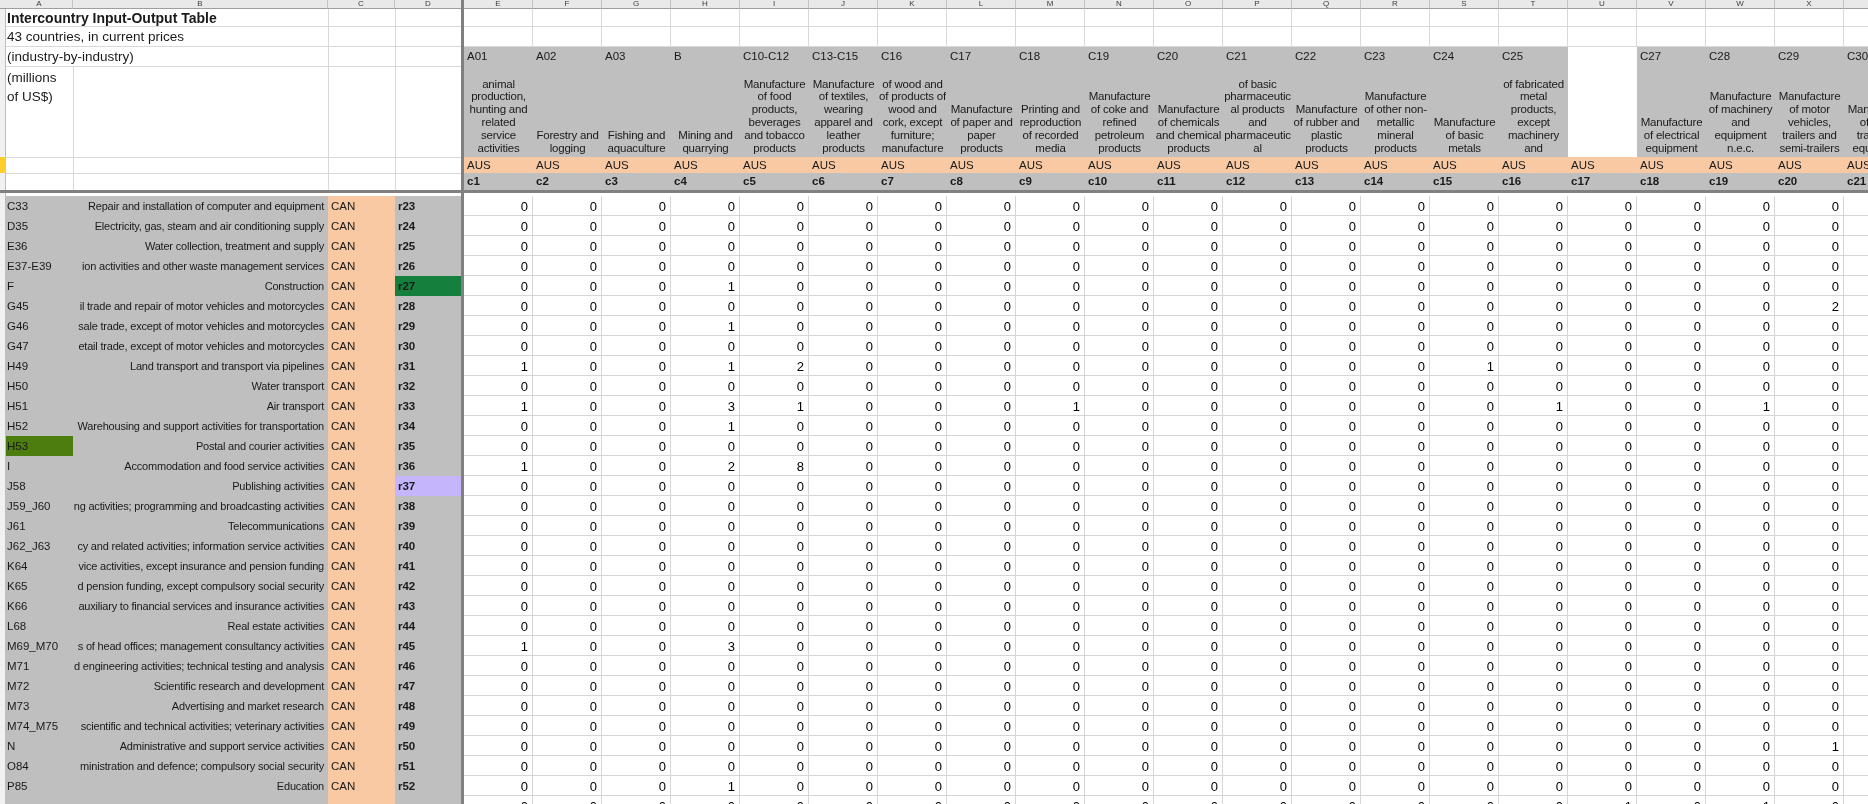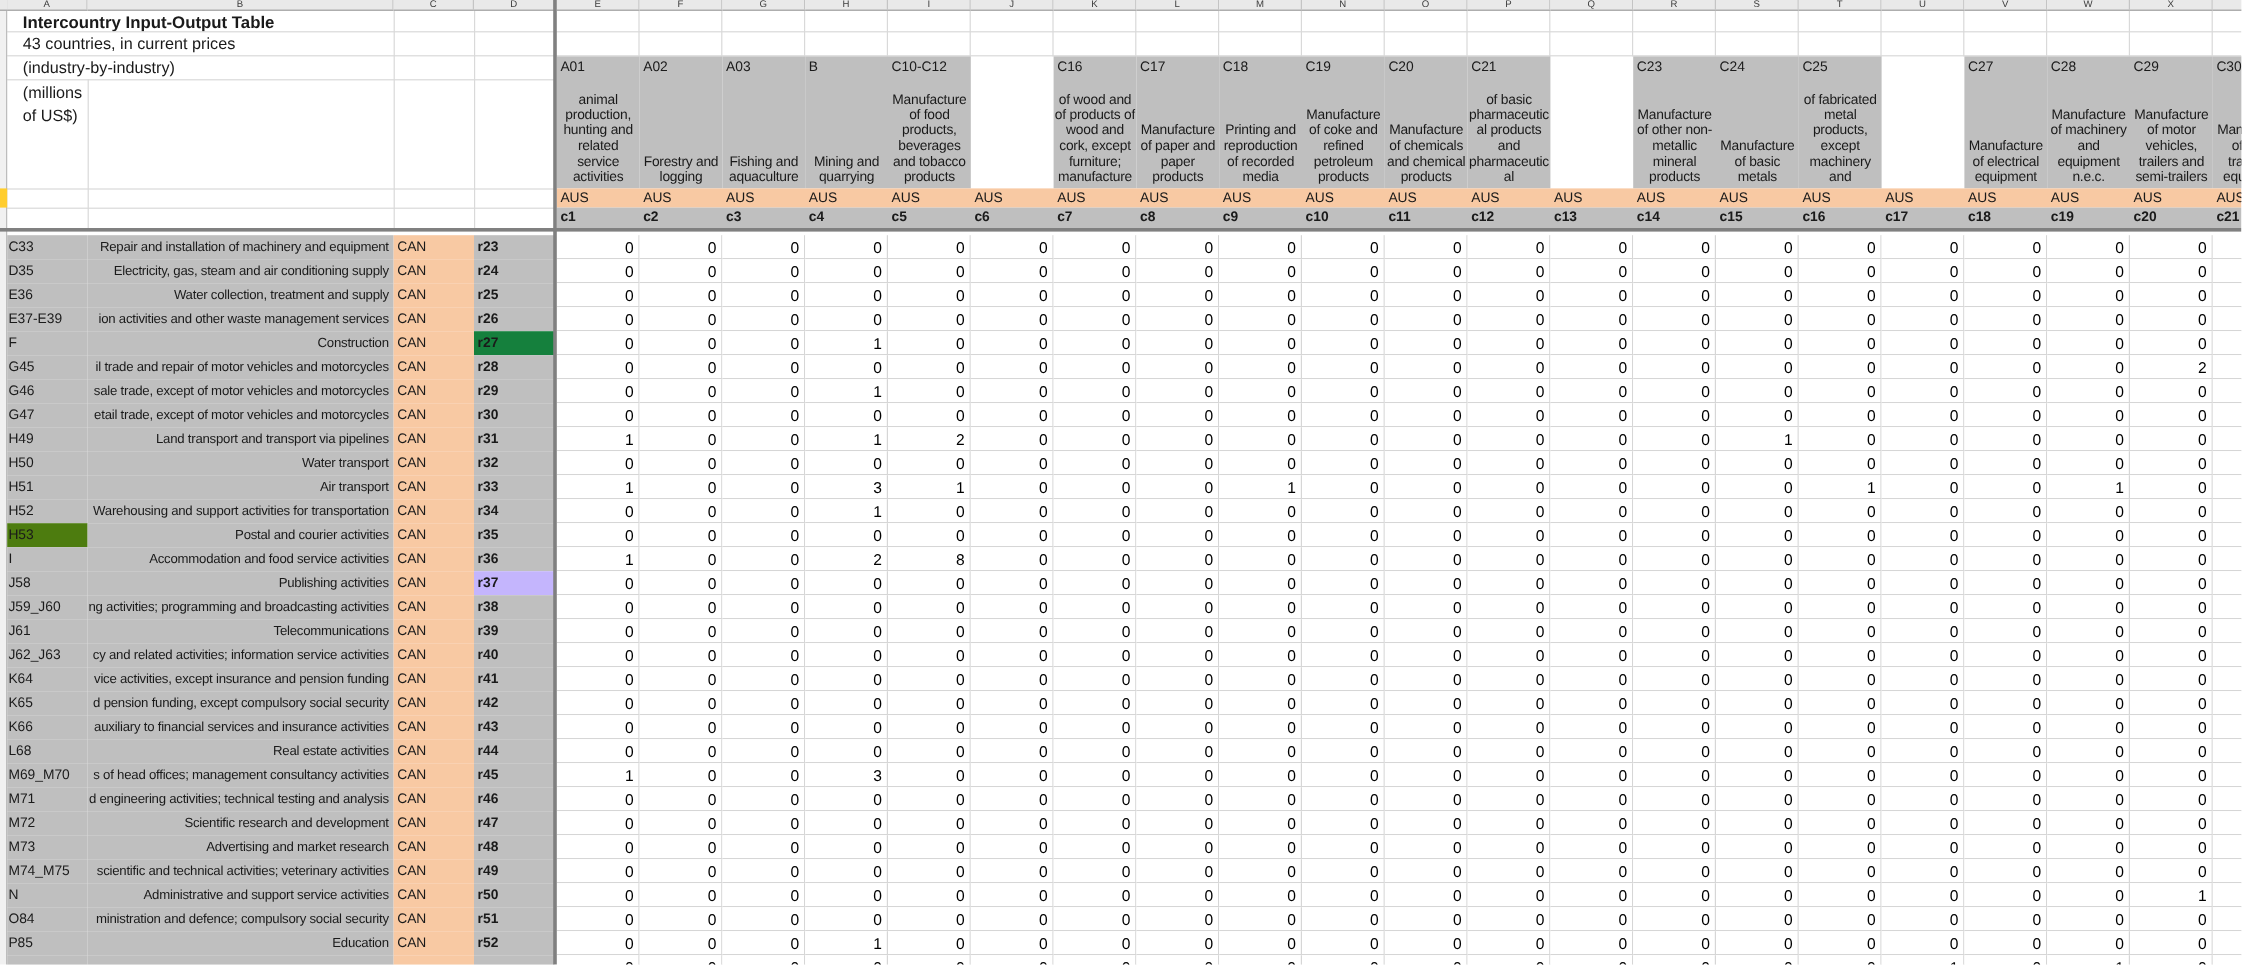--- a/index.html
+++ b/index.html
@@ -3,21 +3,21 @@
 <meta charset="utf-8">
 <style>
   html,body{margin:0;padding:0;background:#fff;}
   .sheet{position:relative;width:1868px;height:804px;background:#fff;overflow:hidden;
          font-family:"Liberation Sans",sans-serif;color:#1a1a1a;}
   .gline{position:absolute;background:#D9D9D9;}
   .split{position:absolute;background:#808080;z-index:30;}
   .strip{position:absolute;box-sizing:border-box;background:#E9E9E9;border-right:1px solid #C4C4C4;
          border-bottom:1px solid #9E9E9E;font-size:8px;line-height:8px;text-align:center;color:#3c3c3c;overflow:hidden;}
   .gutter{position:absolute;background:#F1F1F1;border-right:1px solid #BDBDBD;box-sizing:border-box;}
-  .title{position:absolute;white-space:nowrap;margin-left:12px;}
+  .title{position:absolute;white-space:nowrap;}
   #t1{left:7px;top:10px;font-size:14px;font-weight:bold;}
   #t2{left:7px;top:29px;font-size:13.5px;}
   #t3{left:7px;top:49px;font-size:13.5px;}
   #t4{left:7px;top:68px;width:62px;font-size:13.5px;line-height:19px;white-space:normal;}
   .hcell{position:absolute;box-sizing:border-box;background:#BFBFBF;overflow:hidden;}
   .hcode{position:absolute;top:3px;left:3px;font-size:11.5px;}
   .hdesc{position:absolute;left:1px;right:1px;bottom:2px;max-height:92px;overflow:hidden;
          display:flex;flex-direction:column;justify-content:flex-end;text-align:center;
          font-size:11.5px;line-height:12.9px;letter-spacing:-0.2px;overflow-wrap:break-word;}
   .band{position:absolute;box-sizing:border-box;}
@@ -108,20 +108,24 @@
       <div class="hdesc">Fishing and aquaculture</div>
     </div>
     <div class="hcell" style="left: 671px; top: 47px; width: 69px; height: 110px; background: rgb(191, 191, 191);">
       <div class="hcode">B</div>
       <div class="hdesc">Mining and quarrying</div>
     </div>
     <div class="hcell" style="left: 740px; top: 47px; width: 69px; height: 110px; background: rgb(191, 191, 191);">
       <div class="hcode">C10-C12</div>
       <div class="hdesc">Manufacture of food products, beverages and tobacco products</div>
     </div>
+    <div class="hcell" style="left: 809px; top: 47px; width: 69px; height: 110px; background: rgb(191, 191, 191);">
+      <div class="hcode">C13-C15</div>
+      <div class="hdesc">Manufacture of textiles, wearing apparel and leather products</div>
+    </div>
     <div class="hcell" style="left: 878px; top: 47px; width: 69px; height: 110px; background: rgb(191, 191, 191);">
       <div class="hcode">C16</div>
       <div class="hdesc">of wood and of products of wood and cork, except furniture; manufacture</div>
     </div>
     <div class="hcell" style="left: 947px; top: 47px; width: 69px; height: 110px; background: rgb(191, 191, 191);">
       <div class="hcode">C17</div>
       <div class="hdesc">Manufacture of paper and paper products</div>
     </div>
     <div class="hcell" style="left: 1016px; top: 47px; width: 69px; height: 110px; background: rgb(191, 191, 191);">
       <div class="hcode">C18</div>
@@ -131,20 +135,24 @@
       <div class="hcode">C19</div>
       <div class="hdesc">Manufacture of coke and refined petroleum products</div>
     </div>
     <div class="hcell" style="left: 1154px; top: 47px; width: 69px; height: 110px; background: rgb(191, 191, 191);">
       <div class="hcode">C20</div>
       <div class="hdesc">Manufacture of chemicals and chemical products</div>
     </div>
     <div class="hcell" style="left: 1223px; top: 47px; width: 69px; height: 110px; background: rgb(191, 191, 191);">
       <div class="hcode">C21</div>
       <div class="hdesc">of basic pharmaceutical products and pharmaceutical</div>
+    </div>
+    <div class="hcell" style="left: 1292px; top: 47px; width: 69px; height: 110px; background: rgb(191, 191, 191);">
+      <div class="hcode">C22</div>
+      <div class="hdesc">Manufacture of rubber and plastic products</div>
     </div>
     <div class="hcell" style="left: 1361px; top: 47px; width: 69px; height: 110px; background: rgb(191, 191, 191);">
       <div class="hcode">C23</div>
       <div class="hdesc">Manufacture of other non-metallic mineral products</div>
     </div>
     <div class="hcell" style="left: 1430px; top: 47px; width: 69px; height: 110px; background: rgb(191, 191, 191);">
       <div class="hcode">C24</div>
       <div class="hdesc">Manufacture of basic metals</div>
     </div>
     <div class="hcell" style="left: 1499px; top: 47px; width: 69px; height: 110px; background: rgb(191, 191, 191);">
@@ -205,21 +213,21 @@
     <div class="bandlbl bold" style="left: 1568px; top: 173px; width: 69px; height: 17px;">c17</div>
     <div class="bandlbl" style="left: 1637px; top: 157px; width: 69px; height: 16px;">AUS</div>
     <div class="bandlbl bold" style="left: 1637px; top: 173px; width: 69px; height: 17px;">c18</div>
     <div class="bandlbl" style="left: 1706px; top: 157px; width: 69px; height: 16px;">AUS</div>
     <div class="bandlbl bold" style="left: 1706px; top: 173px; width: 69px; height: 17px;">c19</div>
     <div class="bandlbl" style="left: 1775px; top: 157px; width: 69px; height: 16px;">AUS</div>
     <div class="bandlbl bold" style="left: 1775px; top: 173px; width: 69px; height: 17px;">c20</div>
     <div class="bandlbl" style="left: 1844px; top: 157px; width: 69px; height: 16px;">AUS</div>
     <div class="bandlbl bold" style="left: 1844px; top: 173px; width: 69px; height: 17px;">c21</div>
     <div class="alabel" style="left: 6px; top: 196px; width: 67px; height: 20px; background: rgb(191, 191, 191);">C33</div>
-    <div class="blabel" style="left: 73px; top: 196px; width: 255px; height: 20px; background: rgb(191, 191, 191);">Repair and installation of machinery and equipment</div>
+    <div class="blabel" style="left: 73px; top: 196px; width: 255px; height: 20px; background: rgb(191, 191, 191);">Repair and installation of computer and equipment</div>
     <div class="clabel" style="left: 328px; top: 196px; width: 67px; height: 20px; background: rgb(248, 201, 163);">CAN</div>
     <div class="dlabel" style="left: 395px; top: 196px; width: 67px; height: 20px; background: rgb(191, 191, 191);">r23</div>
     <div class="vcell" style="left: 464px; top: 196px; width: 69px; height: 20px;">0</div>
     <div class="vcell" style="left: 533px; top: 196px; width: 69px; height: 20px;">0</div>
     <div class="vcell" style="left: 602px; top: 196px; width: 69px; height: 20px;">0</div>
     <div class="vcell" style="left: 671px; top: 196px; width: 69px; height: 20px;">0</div>
     <div class="vcell" style="left: 740px; top: 196px; width: 69px; height: 20px;">0</div>
     <div class="vcell" style="left: 809px; top: 196px; width: 69px; height: 20px;">0</div>
     <div class="vcell" style="left: 878px; top: 196px; width: 69px; height: 20px;">0</div>
     <div class="vcell" style="left: 947px; top: 196px; width: 69px; height: 20px;">0</div>

